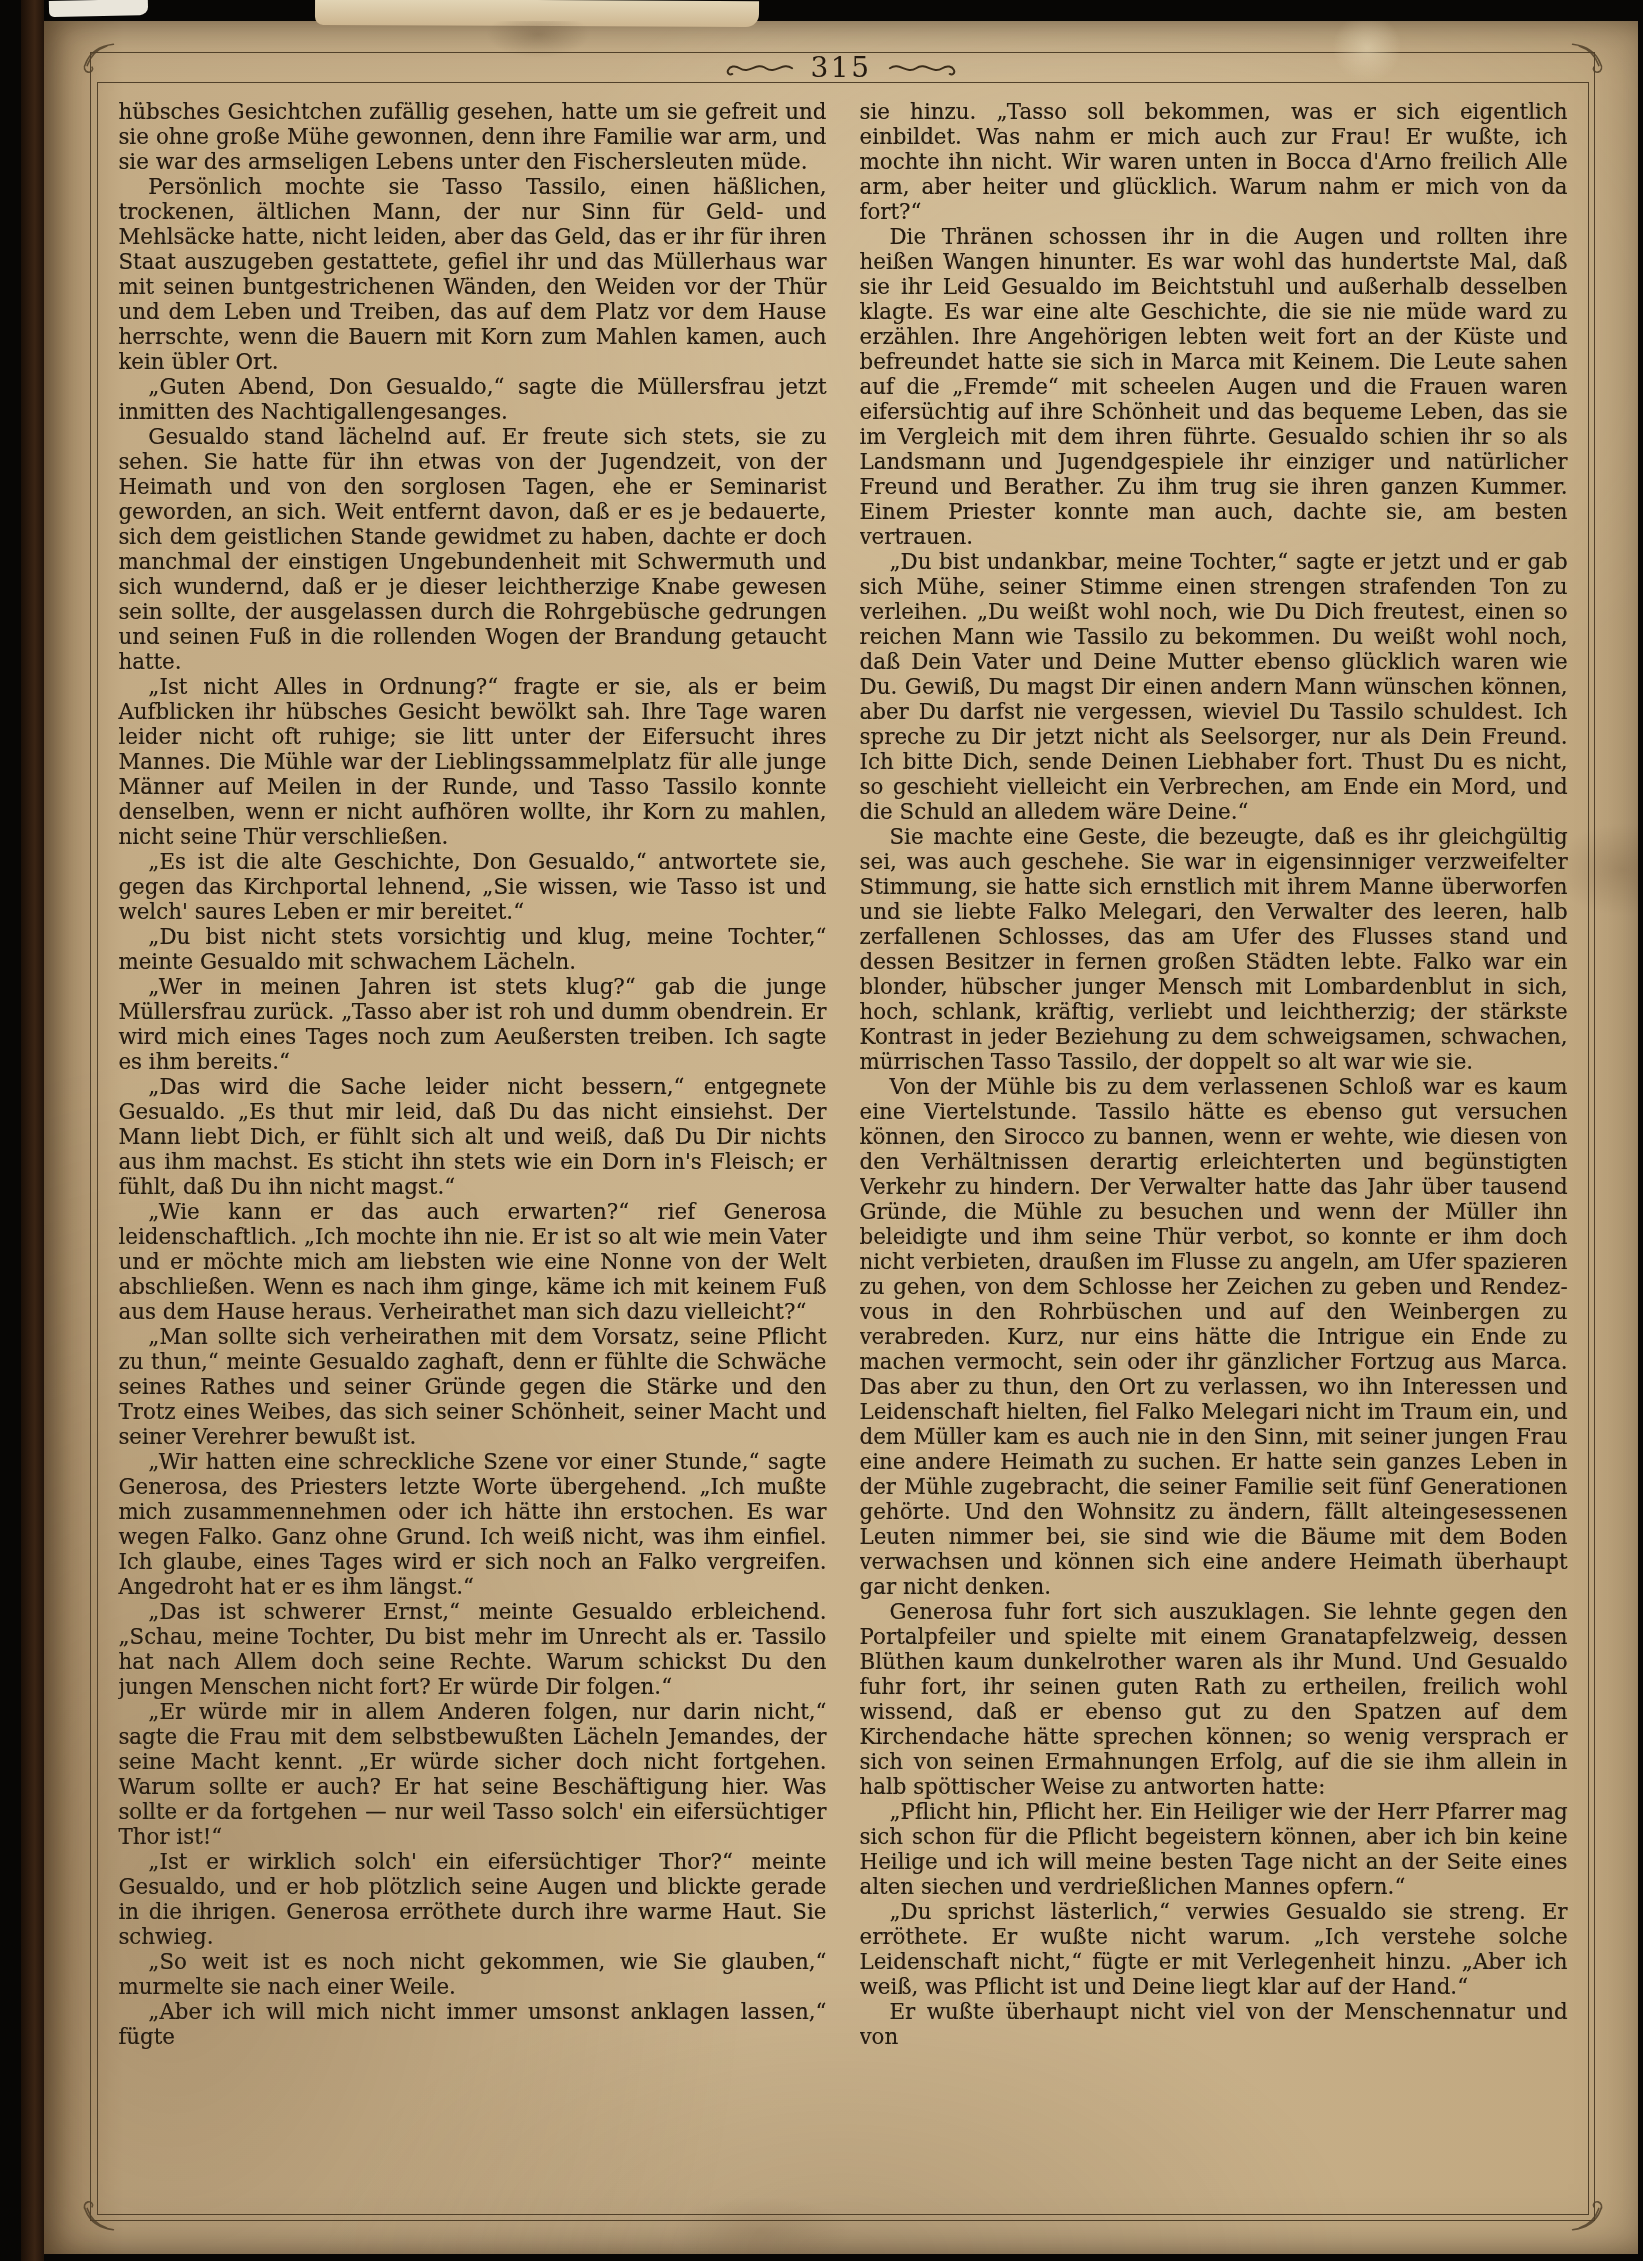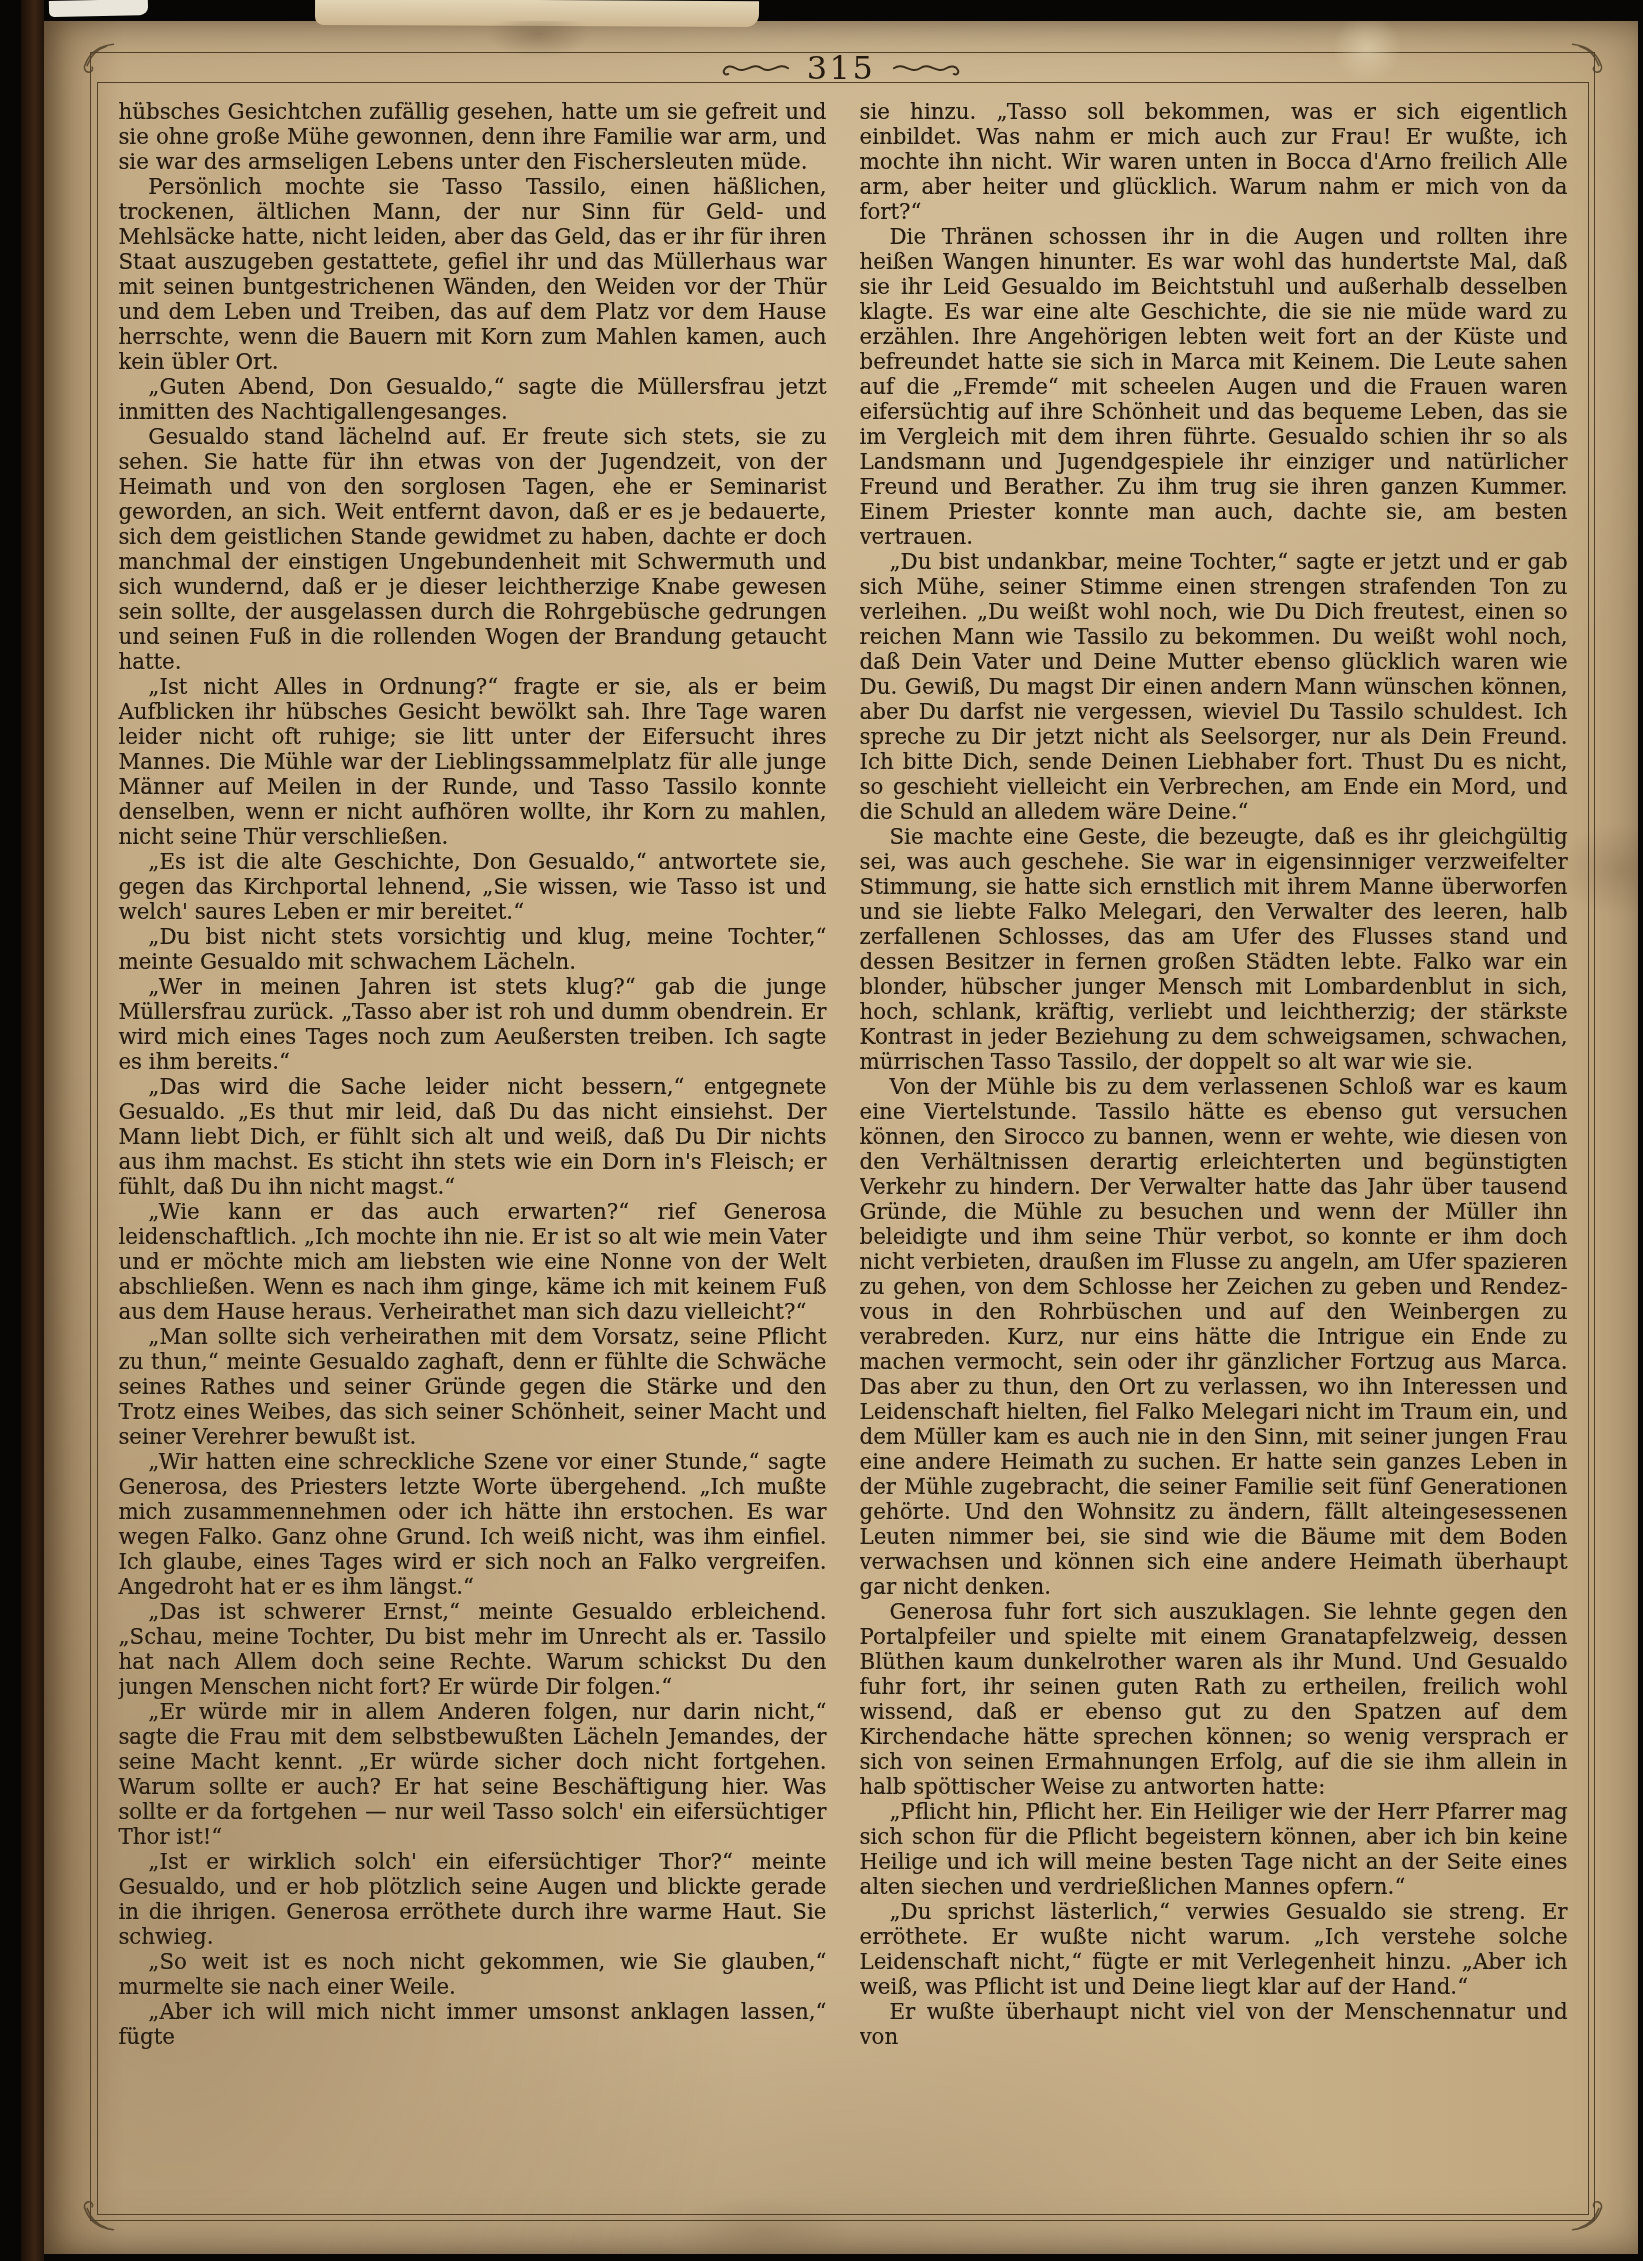--- a/index.html
+++ b/index.html
@@ -61,21 +61,21 @@
   .corner.bl { left: 35px;  bottom: 21.4px; transform: scaleY(-1); }
   .corner.br { right: 31px; bottom: 21.4px; transform: scale(-1,-1); }
 
   
   .header {
     position: absolute; left: 0; right: 0; top: 30px; height: 33px;
     display: flex; align-items: center; justify-content: center;
     gap: 11.5px; z-index: 3;
   }
   .page-number {
-    font-size: 32px; letter-spacing: 2.5px; color: var(--ink, #241a10);
+    font-size: 28px; letter-spacing: 2.5px; color: var(--ink, #241a10);
     padding: 0 5px;
   }
   .flourish svg { width: 71px; height: 16.4px; display: block; }
   .flourish.right svg { transform: scaleX(-1); }
 
   
   .content {
     position: absolute; left: 53px; right: 49px; top: 61px; bottom: 39px;
     padding: 16.4px 21.4px 0 21.4px;
     display: flex; gap: 33px;

